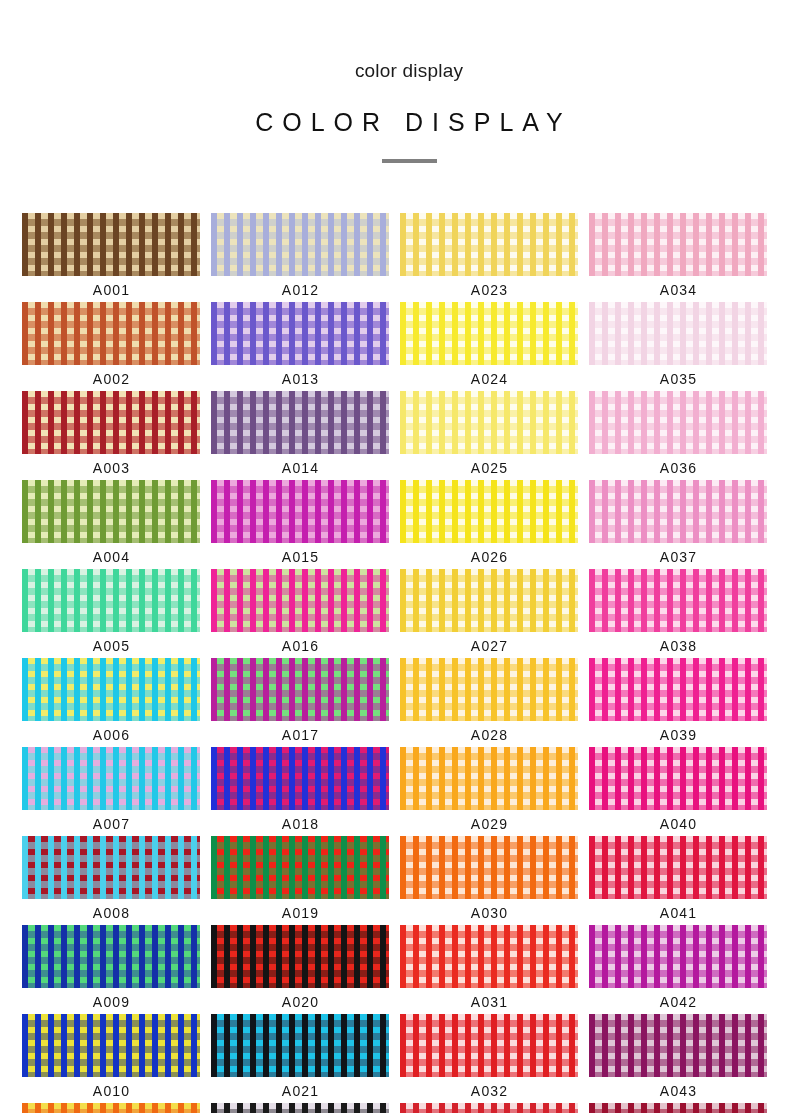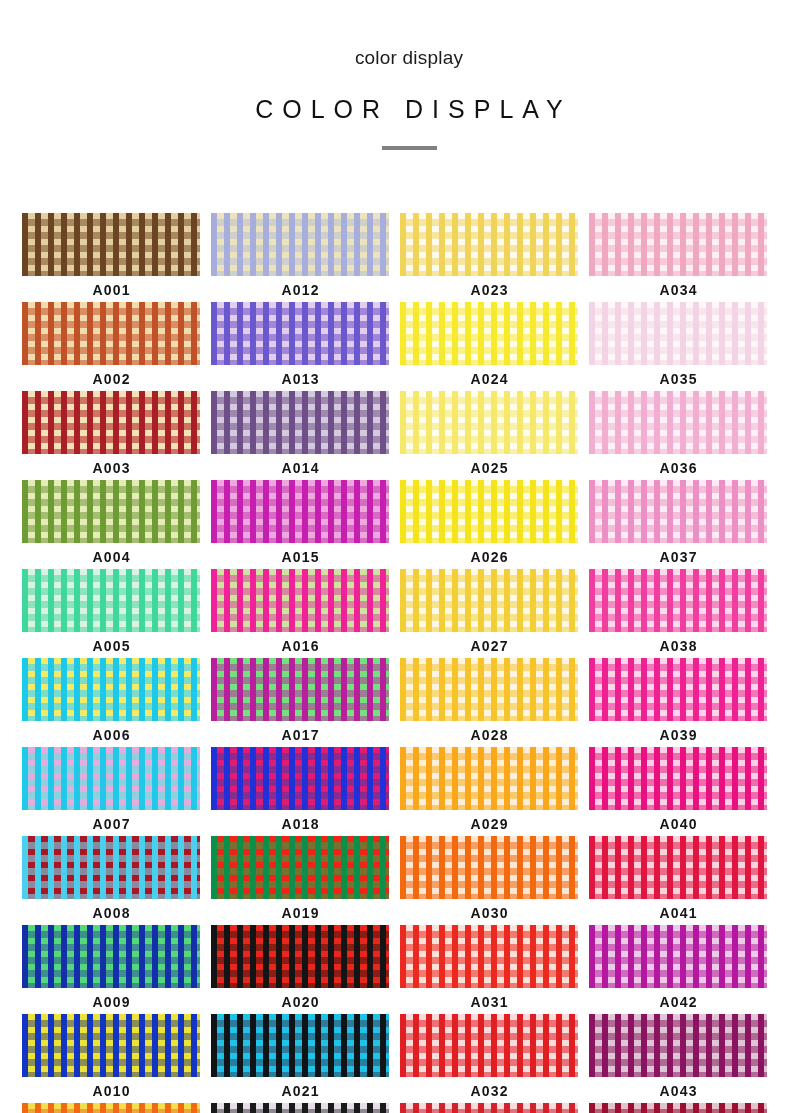--- a/index.html
+++ b/index.html
@@ -18,21 +18,21 @@
 
   .page {
     position: relative;
     width: 790px;
     height: 1113px;
     background: #ffffff;
   }
 
   
   .header {
-    padding-top: 48px;
+    padding-top: 61px;
     text-align: center;
     margin-left: 28px;
   }
   .header-sub {
     font-size: 19px;
     font-weight: 400;
     line-height: 1.1;
     color: #1b1b1b;
     letter-spacing: 0.2px;
   }
@@ -80,21 +80,20 @@
     background-color: #ffffff;
     background-repeat: repeat;
   }
   .cell-label {
     margin-top: 4px;
     font-size: 14px;
     letter-spacing: 1.2px;
     color: #161616;
     line-height: 20px;
     text-indent: 1.2px;
-    font-weight: bold;
   }
 </style>
 </head>
 <body>
 
 <div class="page">
 
   <div class="header">
     <div class="header-sub">color display</div>
     <div class="header-main">COLOR DISPLAY</div>

